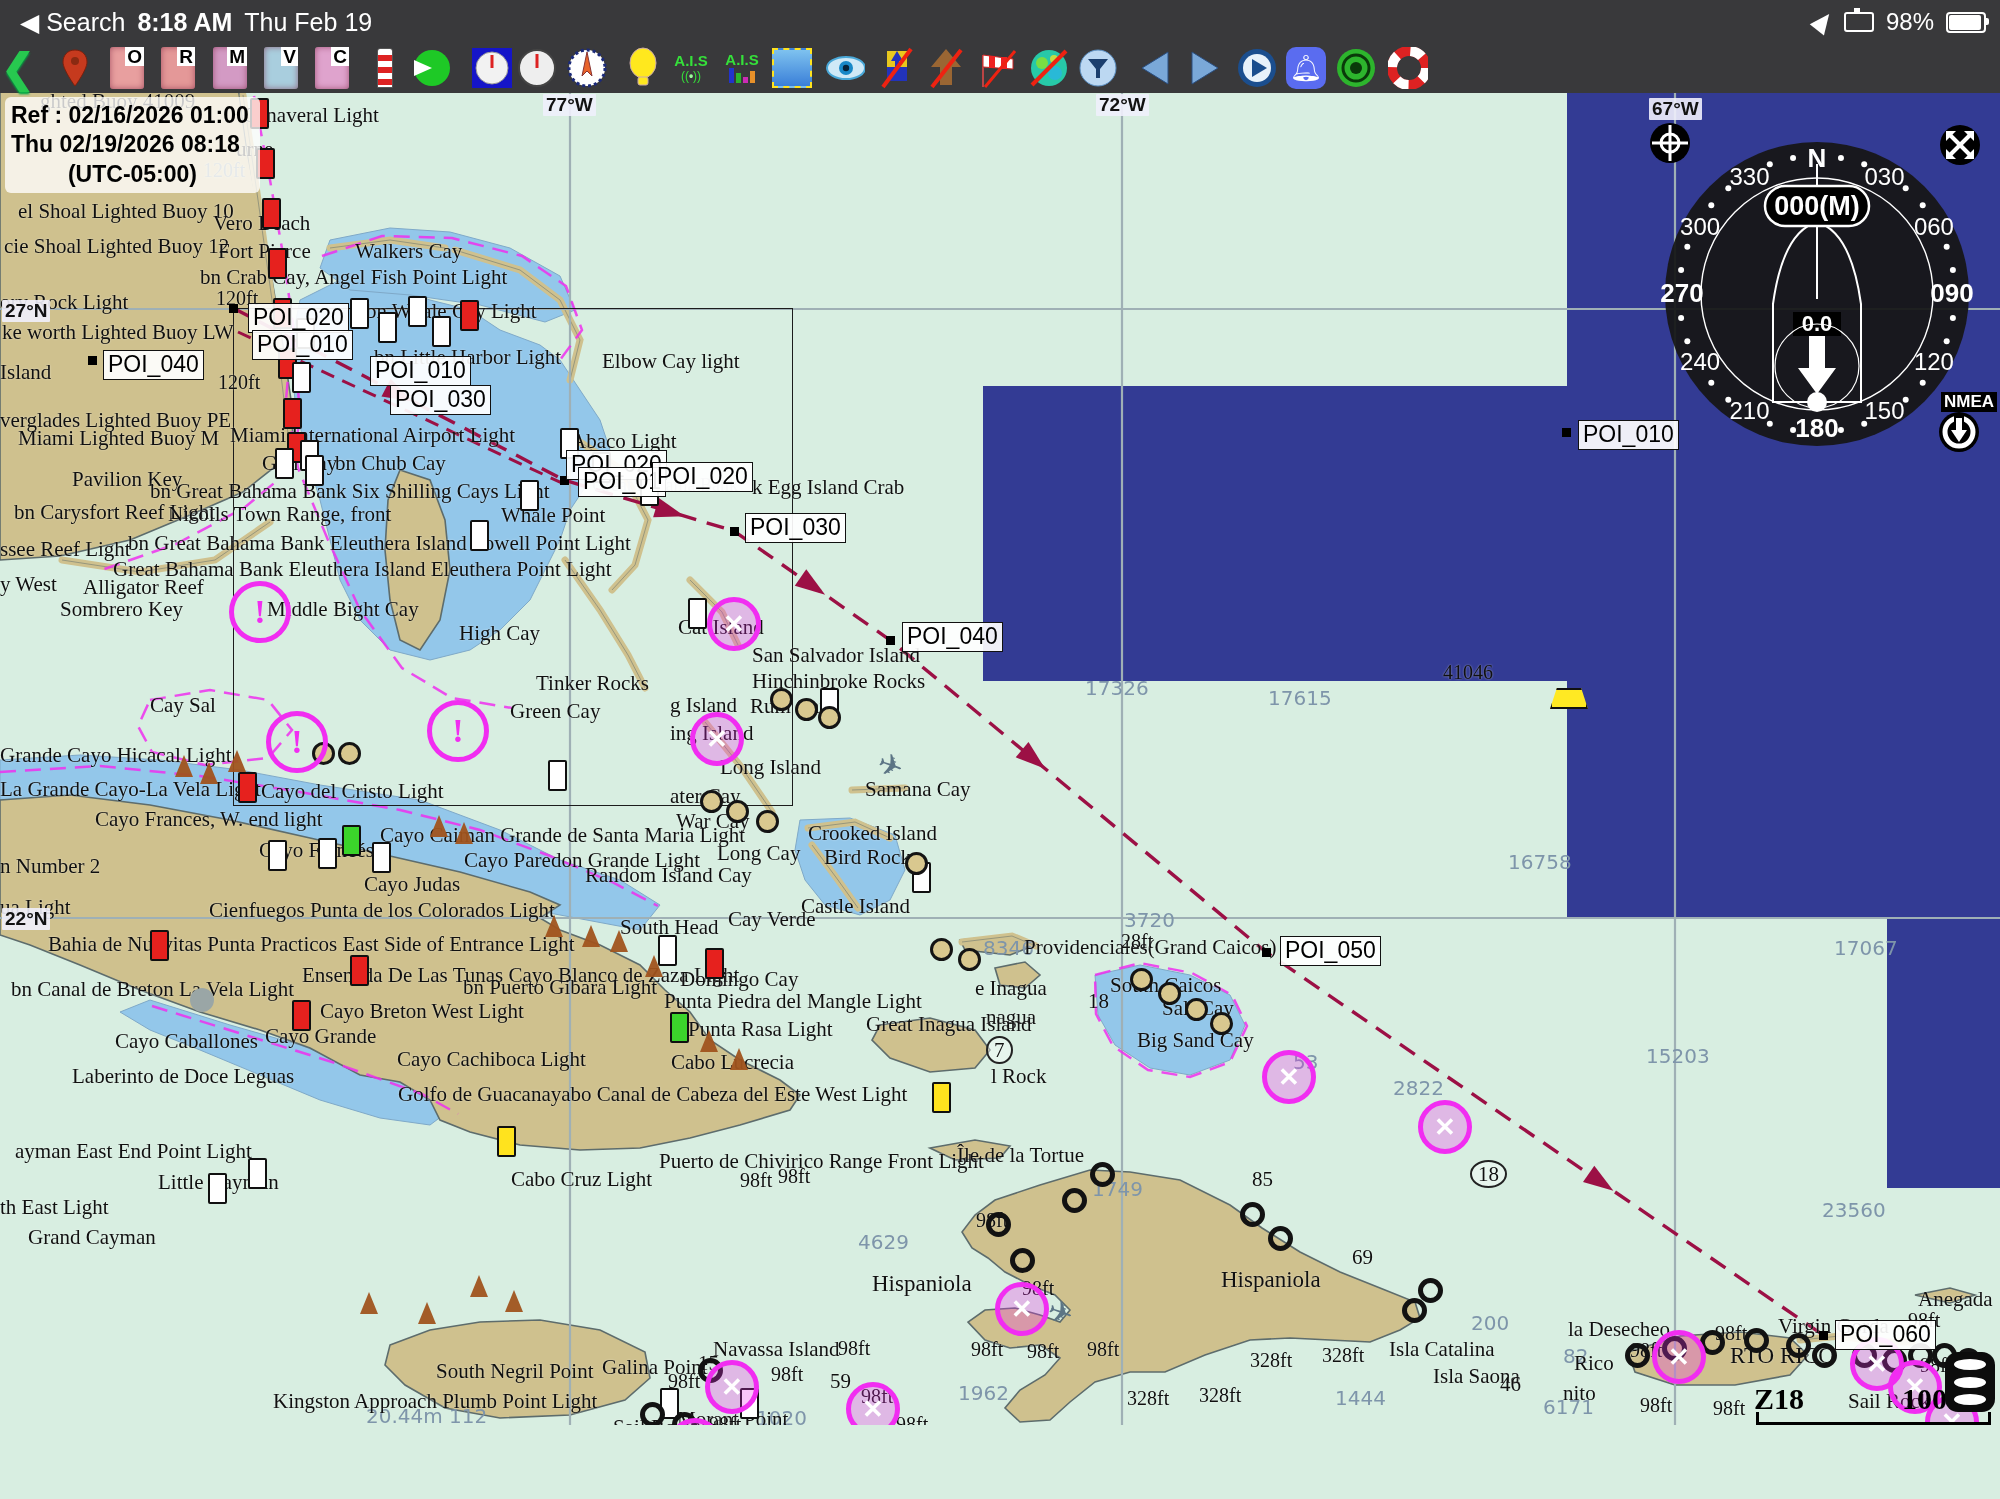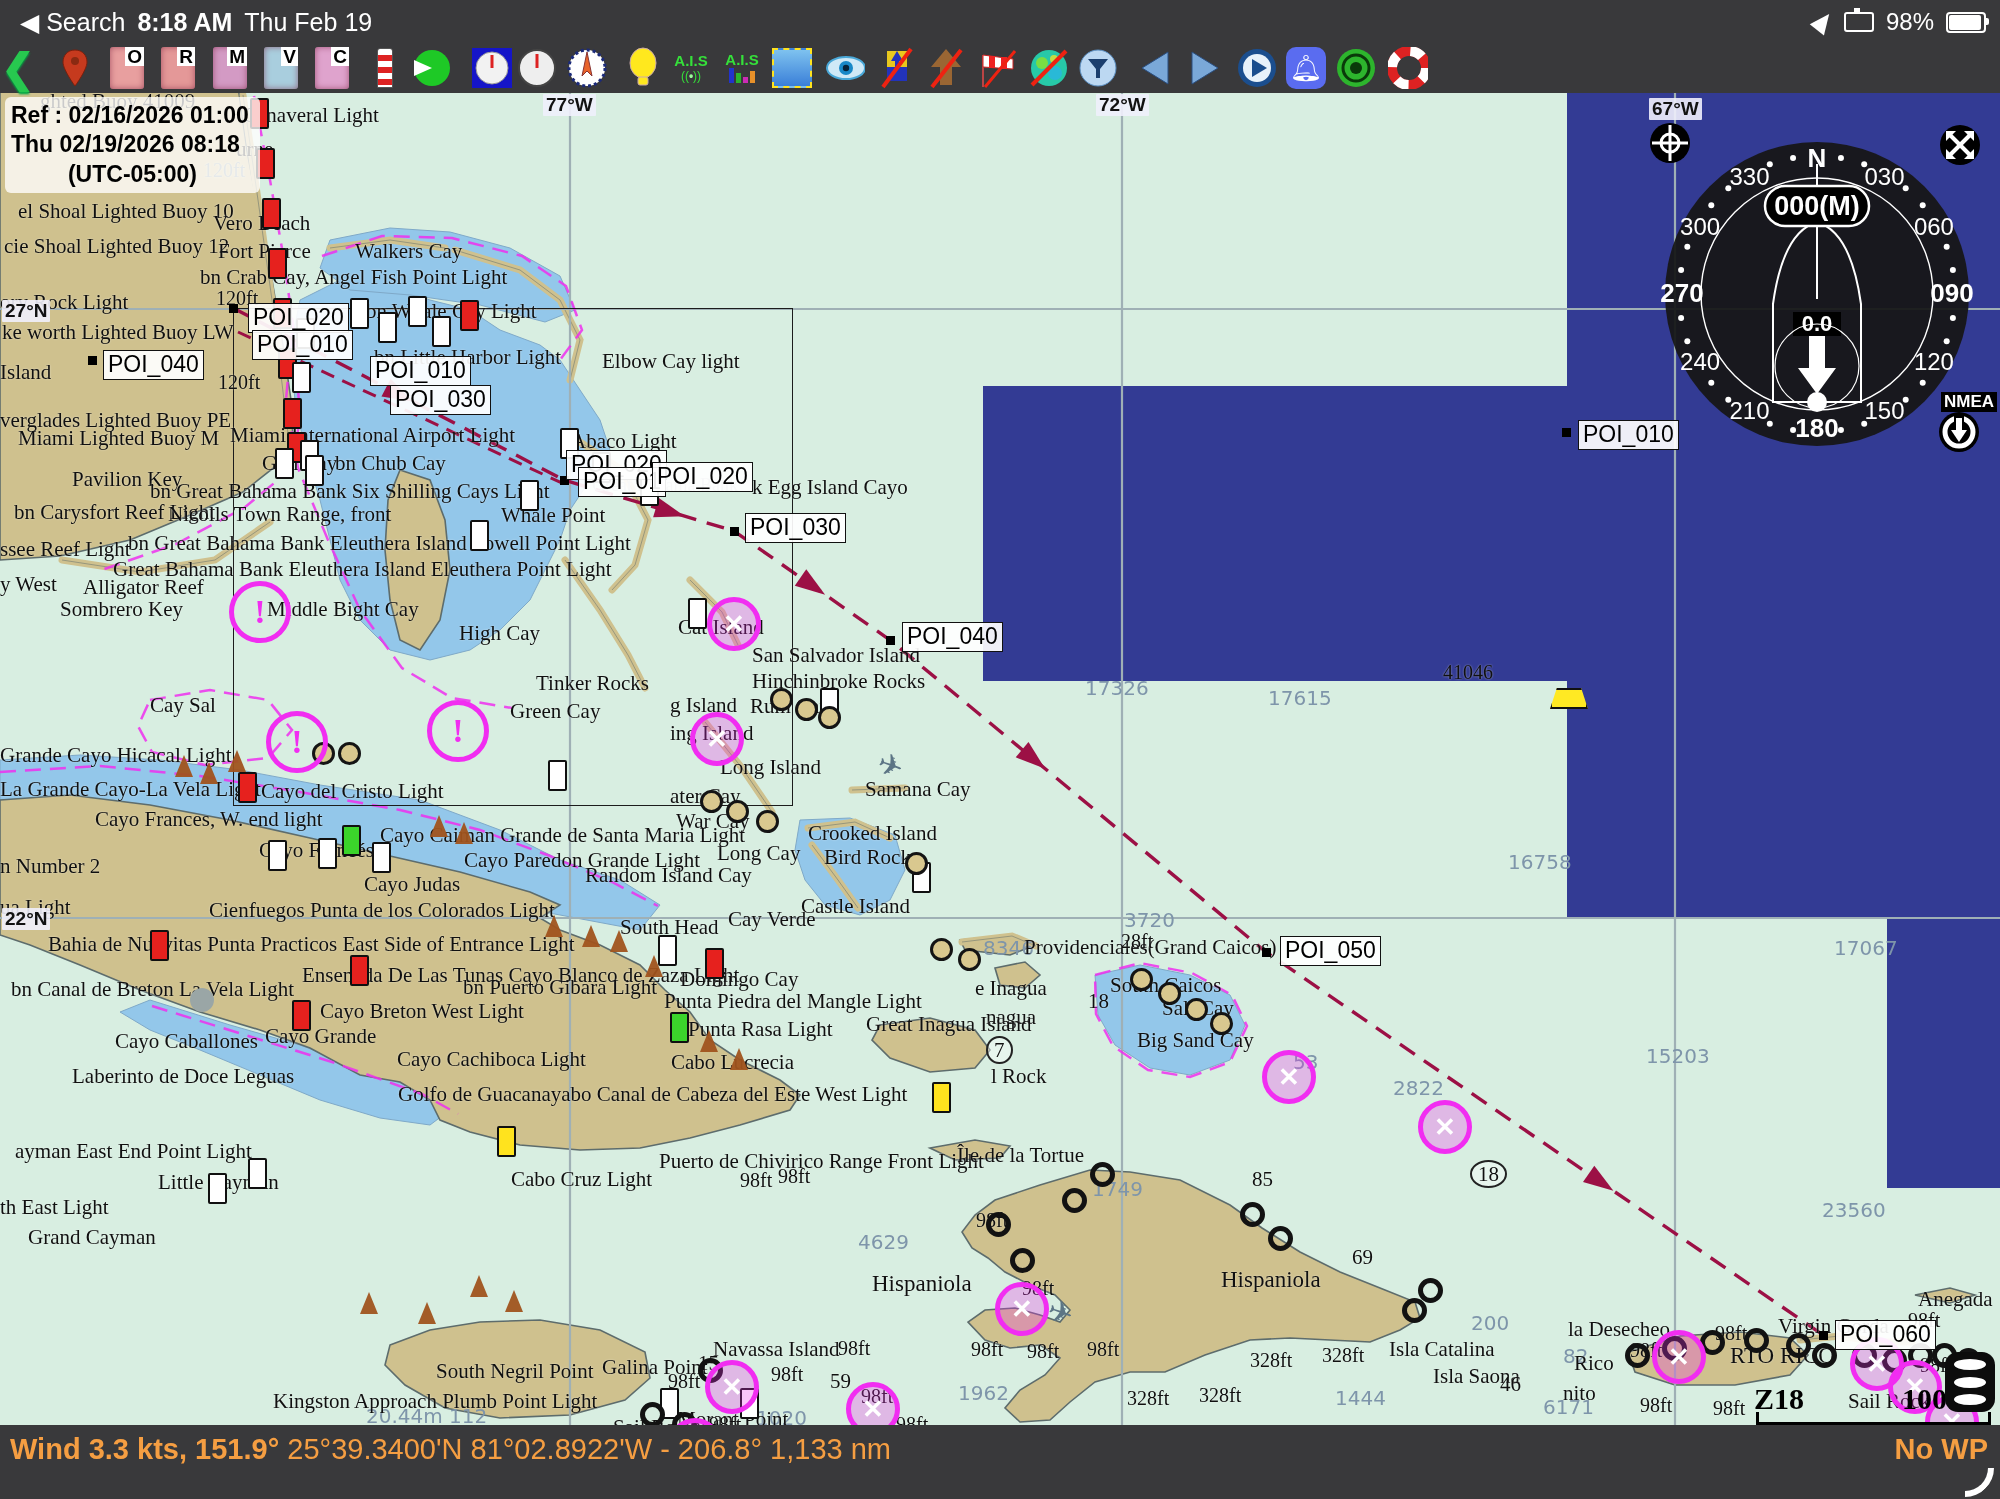--- a/index.html
+++ b/index.html
@@ -181,21 +181,21 @@
         <div class="mlabel" style="left: 14px; top: 501px;">bn Carysfort Reef Light</div>
         <div class="mlabel" style="left: 150px; top: 480px;">bn Great Bahama Bank Six Shilling Cays Light</div>
         <div class="mlabel" style="left: 168px; top: 503px;">Nicolls Town Range, front</div>
         <div class="mlabel" style="left: 128px; top: 532px;">bn Great Bahama Bank Eleuthera Island Powell Point Light</div>
         <div class="mlabel" style="left: 113px; top: 558px;">Great Bahama Bank Eleuthera Island Eleuthera Point Light</div>
         <div class="mlabel" style="left: 0px; top: 538px;">ssee Reef Light</div>
         <div class="mlabel" style="left: 0px; top: 573px;">y West</div>
         <div class="mlabel" style="left: 83px; top: 576px;">Alligator Reef</div>
         <div class="mlabel" style="left: 60px; top: 598px;">Sombrero Key</div>
         <div class="mlabel" style="left: 571px; top: 430px;">Abaco Light</div>
-        <div class="mlabel" style="left: 752px; top: 476px;">k Egg Island Cayo</div>
+        <div class="mlabel" style="left: 752px; top: 476px;">k Egg Island Crab</div>
         <div class="mlabel" style="left: 501px; top: 504px;">Whale Point</div>
         <div class="mlabel" style="left: 267px; top: 598px;">Middle Bight Cay</div>
         <div class="mlabel" style="left: 459px; top: 622px;">High Cay</div>
         <div class="mlabel" style="left: 536px; top: 672px;">Tinker Rocks</div>
         <div class="mlabel" style="left: 510px; top: 700px;">Green Cay</div>
         <div class="mlabel" style="left: 592px; top: 476px; font-size: 18px; color: rgb(147, 163, 170);">Great Bahama Bank</div>
         <div class="mlabel" style="left: 678px; top: 616px;">Cat Island</div>
         <div class="mlabel" style="left: 752px; top: 644px;">San Salvador Island</div>
         <div class="mlabel" style="left: 752px; top: 670px;">Hinchinbroke Rocks</div>
         <div class="mlabel" style="left: 750px; top: 695px;">Rum Cay</div>
@@ -737,20 +737,13 @@
         </div>
         <div class="tbi" style="left: 1388px;">
           <svg width="42" height="42">
             <circle cx="21" cy="21" r="17" fill="none" stroke="#d22" stroke-width="10"></circle>
             <circle cx="21" cy="21" r="17" fill="none" stroke="#fff" stroke-width="10" stroke-dasharray="13 14"></circle>
           </svg>
         </div>
       </div>
   </div>
 
-  <div id="bottombar">
-    <div id="bb-left">
-      <b>Wind 3.3 kts, 151.9°</b><span> 25°39.3400'N 81°02.8922'W - 206.8° 1,133 nm</span>
-    </div>
-    <div id="bb-right">No WP</div>
-    <div id="corner-handle"></div>
-  </div>
 </div>
 
 </body></html>

